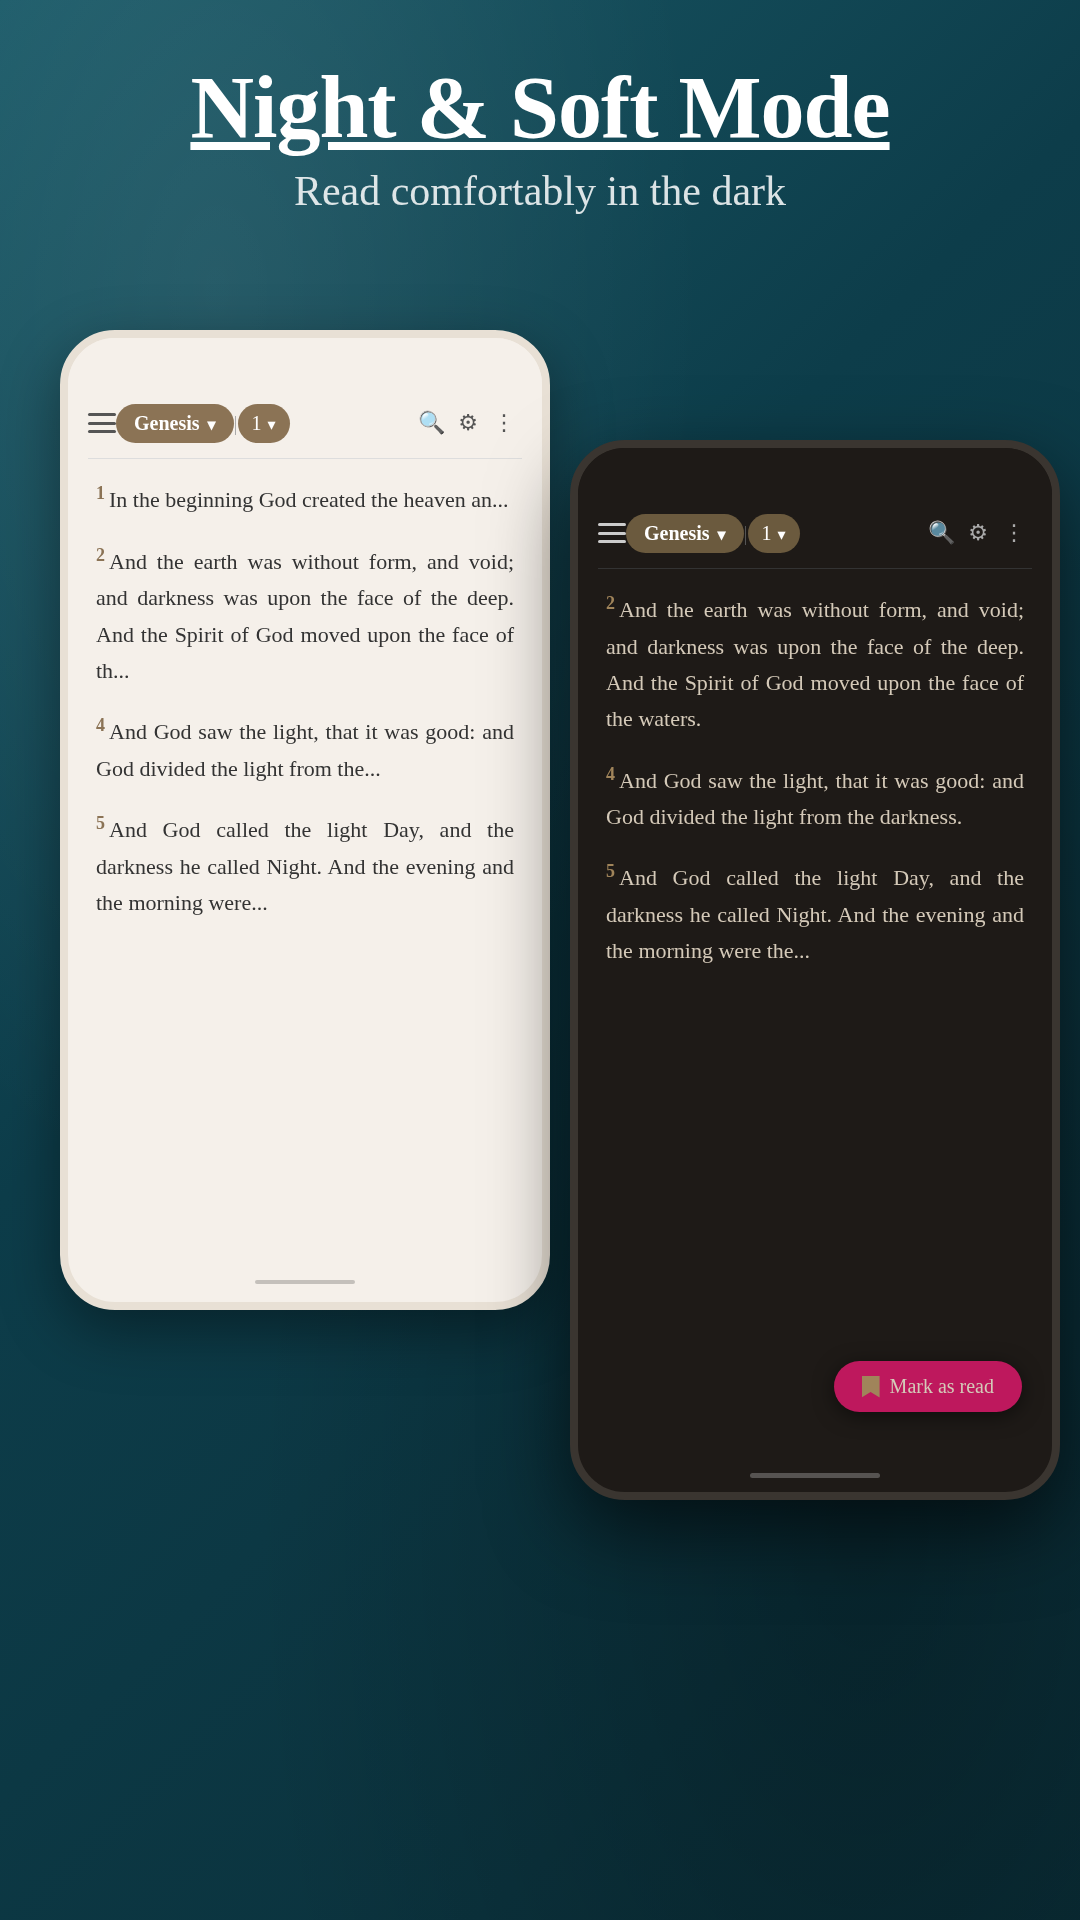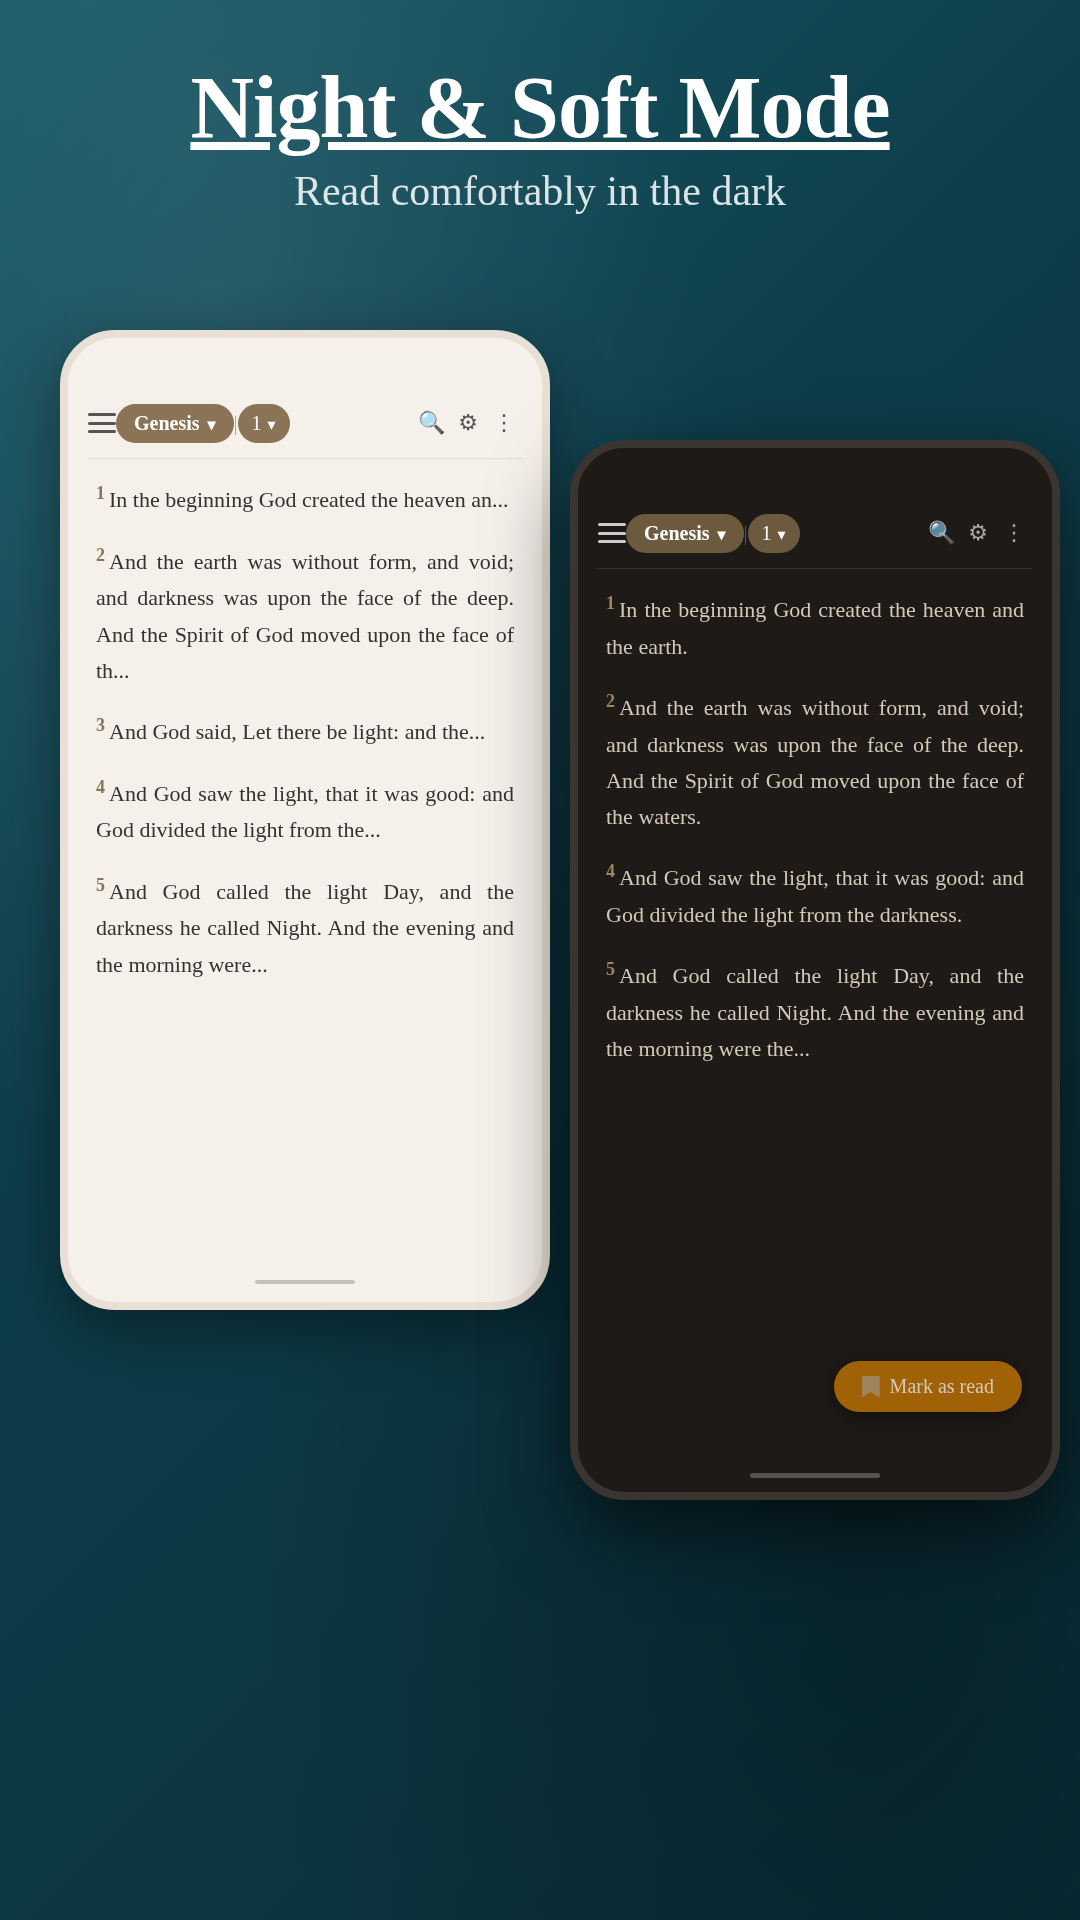--- a/index.html
+++ b/index.html
@@ -248,21 +248,21 @@
     }
 
     .verse-num-light { color: #8b7355; }
     .verse-num-dark { color: #a0845a; }
 
     
     .mark-as-read-btn {
       position: absolute;
       bottom: 80px;
       right: 30px;
-      background: #a16207;
+      background: #be185d;
       color: #d4c9b8;
       padding: 14px 28px;
       border-radius: 30px;
       font-size: 20px;
       font-family: Georgia, serif;
       display: flex;
       align-items: center;
       gap: 10px;
       box-shadow: 0 4px 20px rgba(0,0,0,0.5);
     }
@@ -333,23 +333,20 @@
       <div class="divider divider-light"></div>
 
       <div class="bible-content">
         <div class="verse verse-light">
           <sup class="verse-num verse-num-light">1</sup>In the beginning God created the heaven an...
         </div>
         <div class="verse verse-light">
           <sup class="verse-num verse-num-light">2</sup>And the earth was without form, and void; and darkness was upon the face of the deep. And the Spirit of God moved upon the face of th...
         </div>
         <div class="verse verse-light">
-          <sup class="verse-num verse-num-light">3</sup>And God said, Let there be light: and the...
-        </div>
-        <div class="verse verse-light">
           <sup class="verse-num verse-num-light">4</sup>And God saw the light, that it was good: and God divided the light from the...
         </div>
         <div class="verse verse-light">
           <sup class="verse-num verse-num-light">5</sup>And God called the light Day, and the darkness he called Night. And the evening and the morning were...
         </div>
       </div>
 
       <div class="bottom-bar"></div>
     </div>
 
@@ -373,23 +370,20 @@
         </div>
         <div class="toolbar-spacer"></div>
         <div class="toolbar-icon toolbar-icon-dark">🔍</div>
         <div class="toolbar-icon toolbar-icon-dark">⚙</div>
         <div class="toolbar-icon toolbar-icon-dark">⋮</div>
       </div>
       <div class="divider divider-dark"></div>
 
       <div class="bible-content">
         <div class="verse verse-dark">
-          <sup class="verse-num verse-num-dark">1</sup>In the beginning God created the heaven and the earth.
-        </div>
-        <div class="verse verse-dark">
           <sup class="verse-num verse-num-dark">2</sup>And the earth was without form, and void; and darkness was upon the face of the deep. And the Spirit of God moved upon the face of the waters.
         </div>
         <div class="verse verse-dark">
           <sup class="verse-num verse-num-dark">4</sup>And God saw the light, that it was good: and God divided the light from the darkness.
         </div>
         <div class="verse verse-dark">
           <sup class="verse-num verse-num-dark">5</sup>And God called the light Day, and the darkness he called Night. And the evening and the morning were the...
         </div>
       </div>
 

